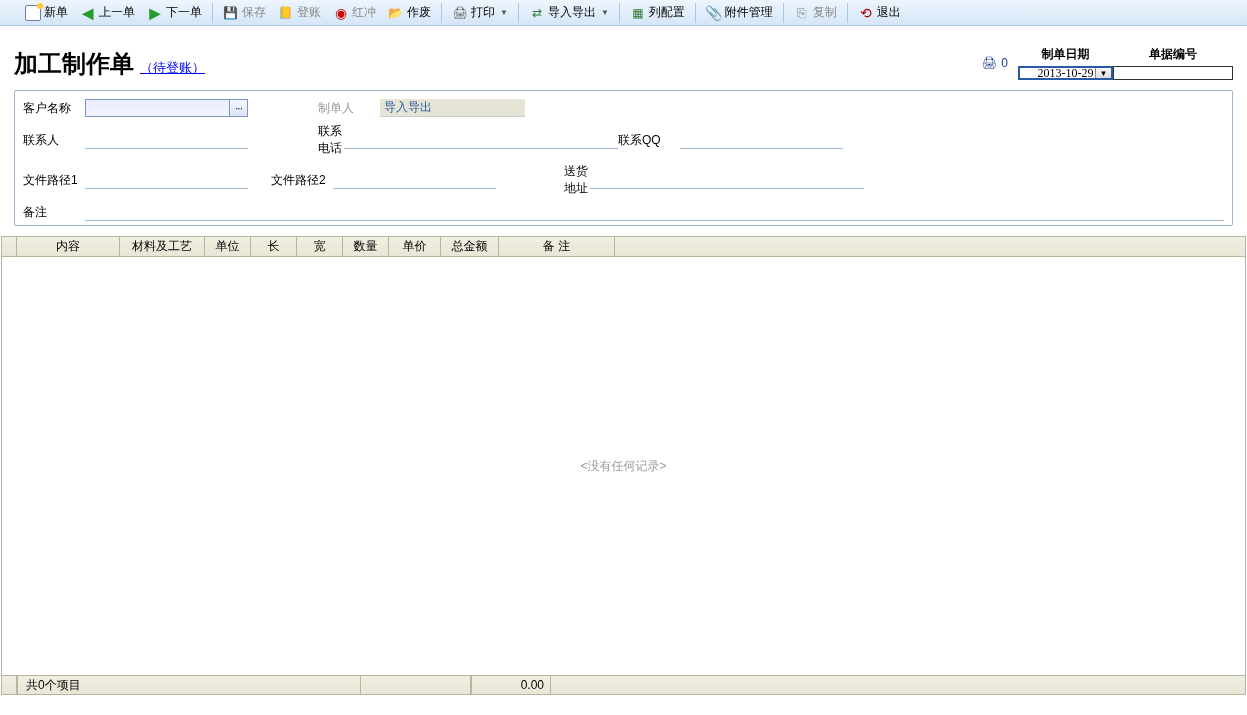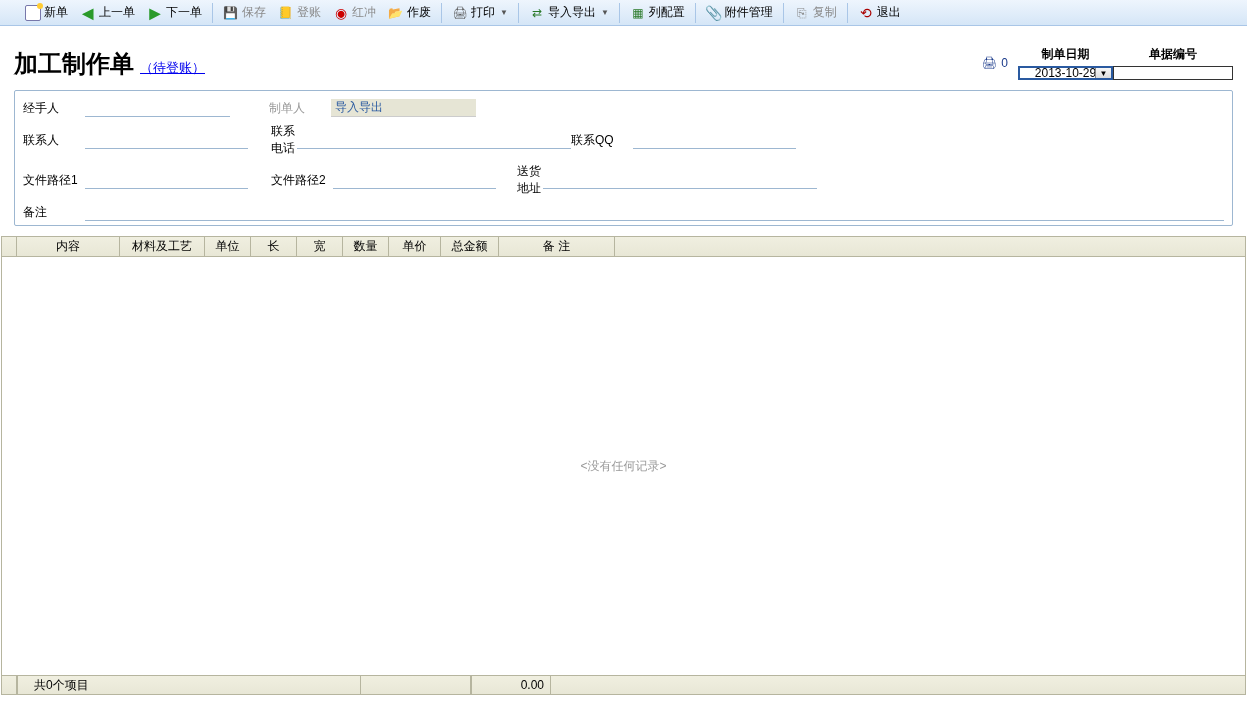--- a/index.html
+++ b/index.html
@@ -28,52 +28,52 @@
 .ico-dd { font-size: 8px; margin-left: 2px; color: #555; }
 
 
 .title-row { display: flex; align-items: flex-end; justify-content: space-between; padding: 20px 14px 10px 14px; }
 .title-left { display: flex; align-items: baseline; gap: 6px; }
 .title-main { font-size: 24px; font-weight: bold; font-family: SimSun, serif; }
 .title-status { font-size: 13px; text-decoration: underline; }
 .title-right { display: flex; align-items: center; gap: 10px; }
 .print-mini { display: flex; align-items: center; gap: 4px; color: #1a3a8a; }
 .mini-fields { display: flex; }
-.mini-col { display: flex; flex-direction: column; }
+.mini-col { display: flex; flex-direction: column; font-family: Liberation Serif, serif; }
 .mini-label { text-align: center; font-size: 12px; padding-bottom: 3px; font-weight: bold; }
 .mini-input { height: 14px; border: 1px solid #333; display: flex; align-items: center; }
 .mini-date { width: 95px; justify-content: center; border: 2px solid #2a5aa0; background: #fff; position: relative; }
 .mini-date-dd { position: absolute; right: 0; top: 0; bottom: 0; width: 16px; border-left: 1px solid #888; display: flex; align-items: center; justify-content: center; background: linear-gradient(#f7f7f7,#ddd); font-size: 8px; }
 .mini-plain { width: 120px; padding: 0 4px; }
 
 
 .form-panel { margin: 0 14px 10px 14px; border: 1px solid #9db7d1; border-radius: 2px; padding: 8px 8px 4px 8px; background: #fff; }
 .form-row { display: flex; margin-bottom: 6px; }
 .form-cell { display: flex; align-items: center; }
 .form-label { width: 62px; text-align: left; font-size: 12px; }
 .form-label.gray { color: #999; }
 .form-input { height: 18px; border: none; border-bottom: 1px solid #9db7d1; padding: 0 2px; font-size: 12px; outline: none; background: transparent; }
 .form-input.cust { width: 145px; background: linear-gradient(#e8eefc,#f2f5ff); border: 1px solid #7a96c8; }
 .cust-wrap { position: relative; display: flex; }
 .cust-btn { width: 18px; height: 18px; border: 1px solid #7a96c8; border-left: none; background: linear-gradient(#f5f7ff,#dbe3f5); display: flex; align-items: center; justify-content: center; font-size: 10px; letter-spacing: -1px; cursor: pointer; }
 .form-ro { background: #e6e5d5; color: #2a5aa0; border-bottom: 1px solid #ccc; height: 18px; width: 145px; padding: 0 4px; display: flex; align-items: center; }
 .c1 { width: 248px; }
 .c2 { width: 246px; }
-.c3 { width: 300px; }
+.c3 { width: 300px; margin-left: 47px; }
 .remark-row { display: flex; align-items: center; }
 .remark-input { flex: 1; }
 
 
 .grid-wrap { margin: 0 1px; }
 .grid-hdr { display: flex; background: linear-gradient(#f0efe0,#e8e7d6); border: 1px solid #b6b59f; height: 21px; }
 .grid-hdr div { border-right: 1px solid #b6b59f; text-align: center; line-height: 19px; font-size: 12px; }
 .gh0{width:15px;} .gh1{width:103px;} .gh2{width:85px;} .gh3{width:46px;} .gh4{width:46px;} .gh5{width:46px;} .gh6{width:46px;} .gh7{width:52px;} .gh8{width:58px;} .gh9{width:116px;}
 .grid-body { height: 418px; border-left: 1px solid #b6b59f; border-right: 1px solid #b6b59f; display: flex; align-items: center; justify-content: center; color: #999; font-size: 12px; }
 .grid-ftr { display: flex; background: linear-gradient(#f0efe0,#e8e7d6); border: 1px solid #b6b59f; height: 20px; line-height: 18px; font-size: 12px; }
-.gf-left { width: 344px; border-right: 1px solid #b6b59f; border-left: 1px solid #b6b59f; padding-left: 16px; }
+.gf-left { width: 344px; border-right: 1px solid #b6b59f; border-left: 1px solid #b6b59f; padding-left: 8px; }
 .gf-empty { width: 110px; border-right: 1px solid #b6b59f; }
 .gf-mid { flex:1; }
 .gf-num { width: 80px; border-left: 1px solid #b6b59f; border-right: 1px solid #b6b59f; text-align: right; padding-right: 6px; }
 </style>
 </head>
 <body>
 
 <div class="toolbar">
   <div class="tb-btn">
       <span class="ico ico-new"></span>
@@ -161,23 +161,26 @@
         <div class="mini-input mini-plain">
             <span></span>
           </div>
       </div>
     </div>
   </div>
 </div>
 
 <div class="form-panel">
   <div class="form-row">
-    <div class="form-cell c2">
-      <span class="form-label">经手人</span>
-      <input class="form-input" style="width: 145px;" value="">
+    <div class="form-cell c1">
+      <span class="form-label">客户名称</span>
+      <span class="cust-wrap">
+        <input class="form-input cust" value="" style="">
+        <span class="cust-btn">···</span>
+      </span>
     </div>
     <div class="form-cell c3">
       <span class="form-label gray">制单人</span>
       <div class="form-ro">
           <span>导入导出</span>
         </div>
     </div>
   </div>
   <div class="form-row">
     <div class="form-cell c1">

